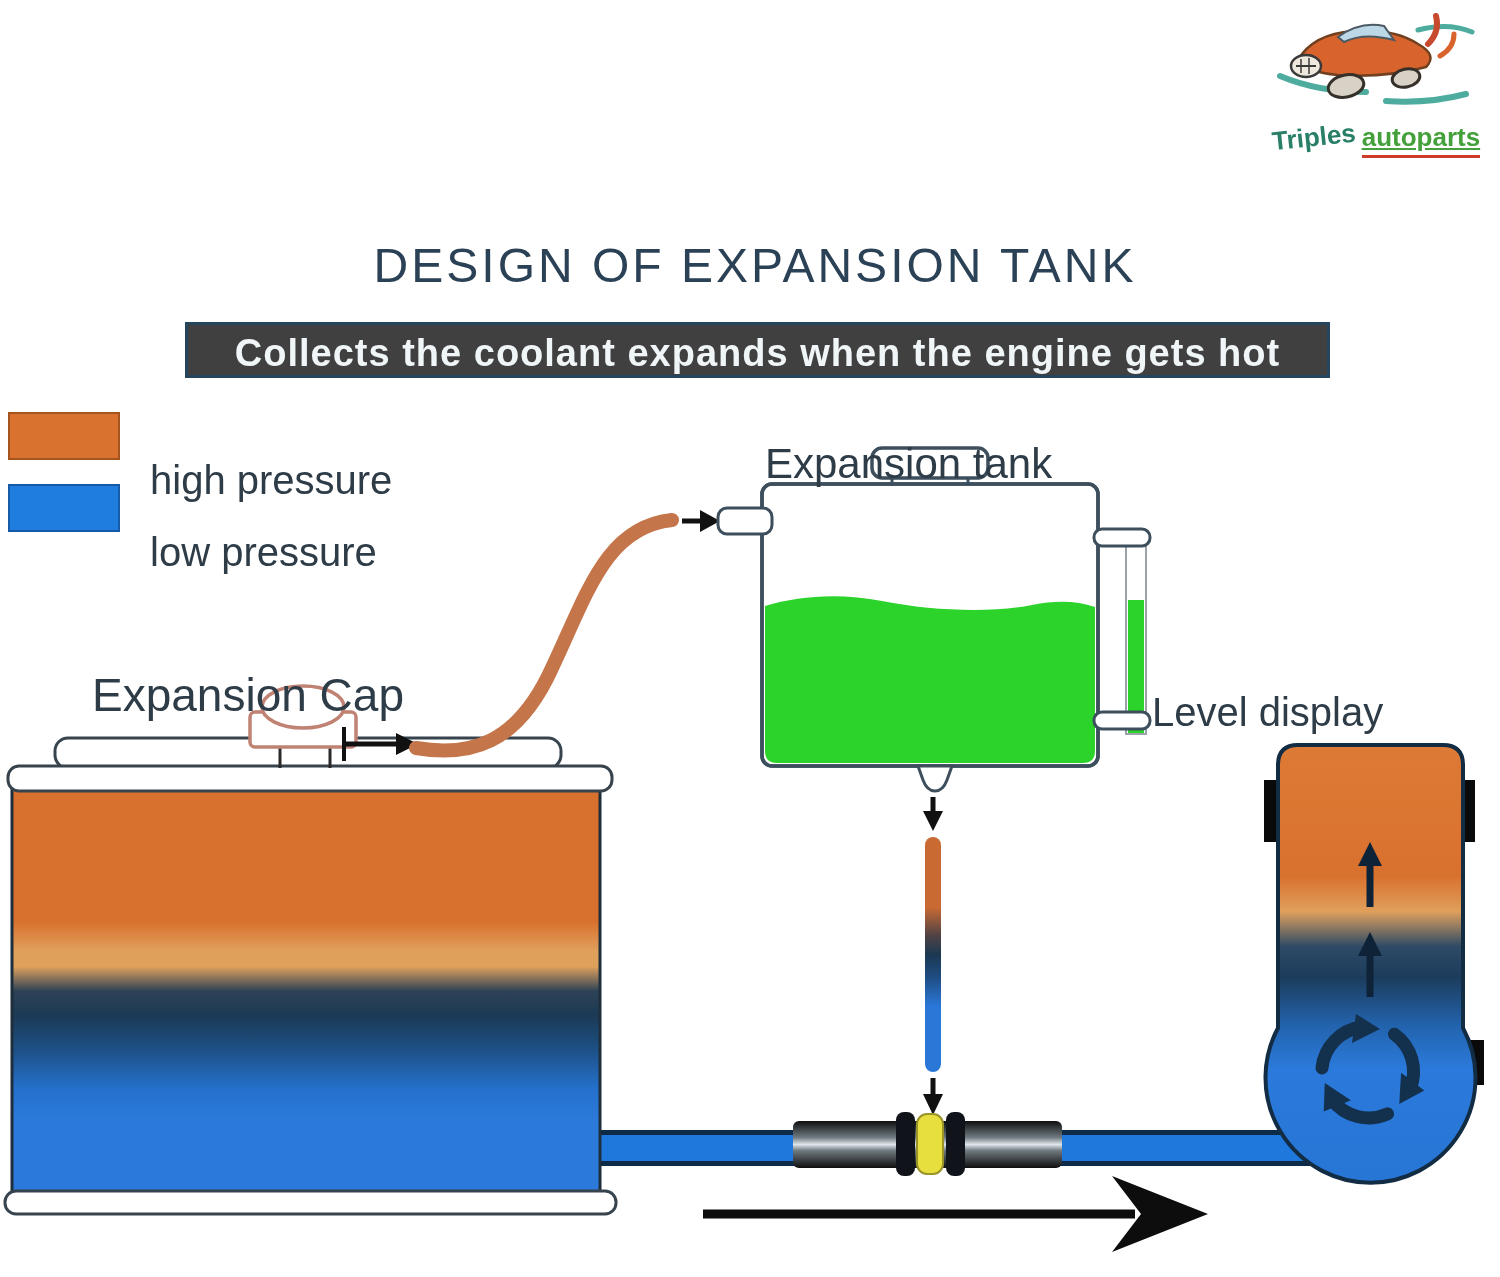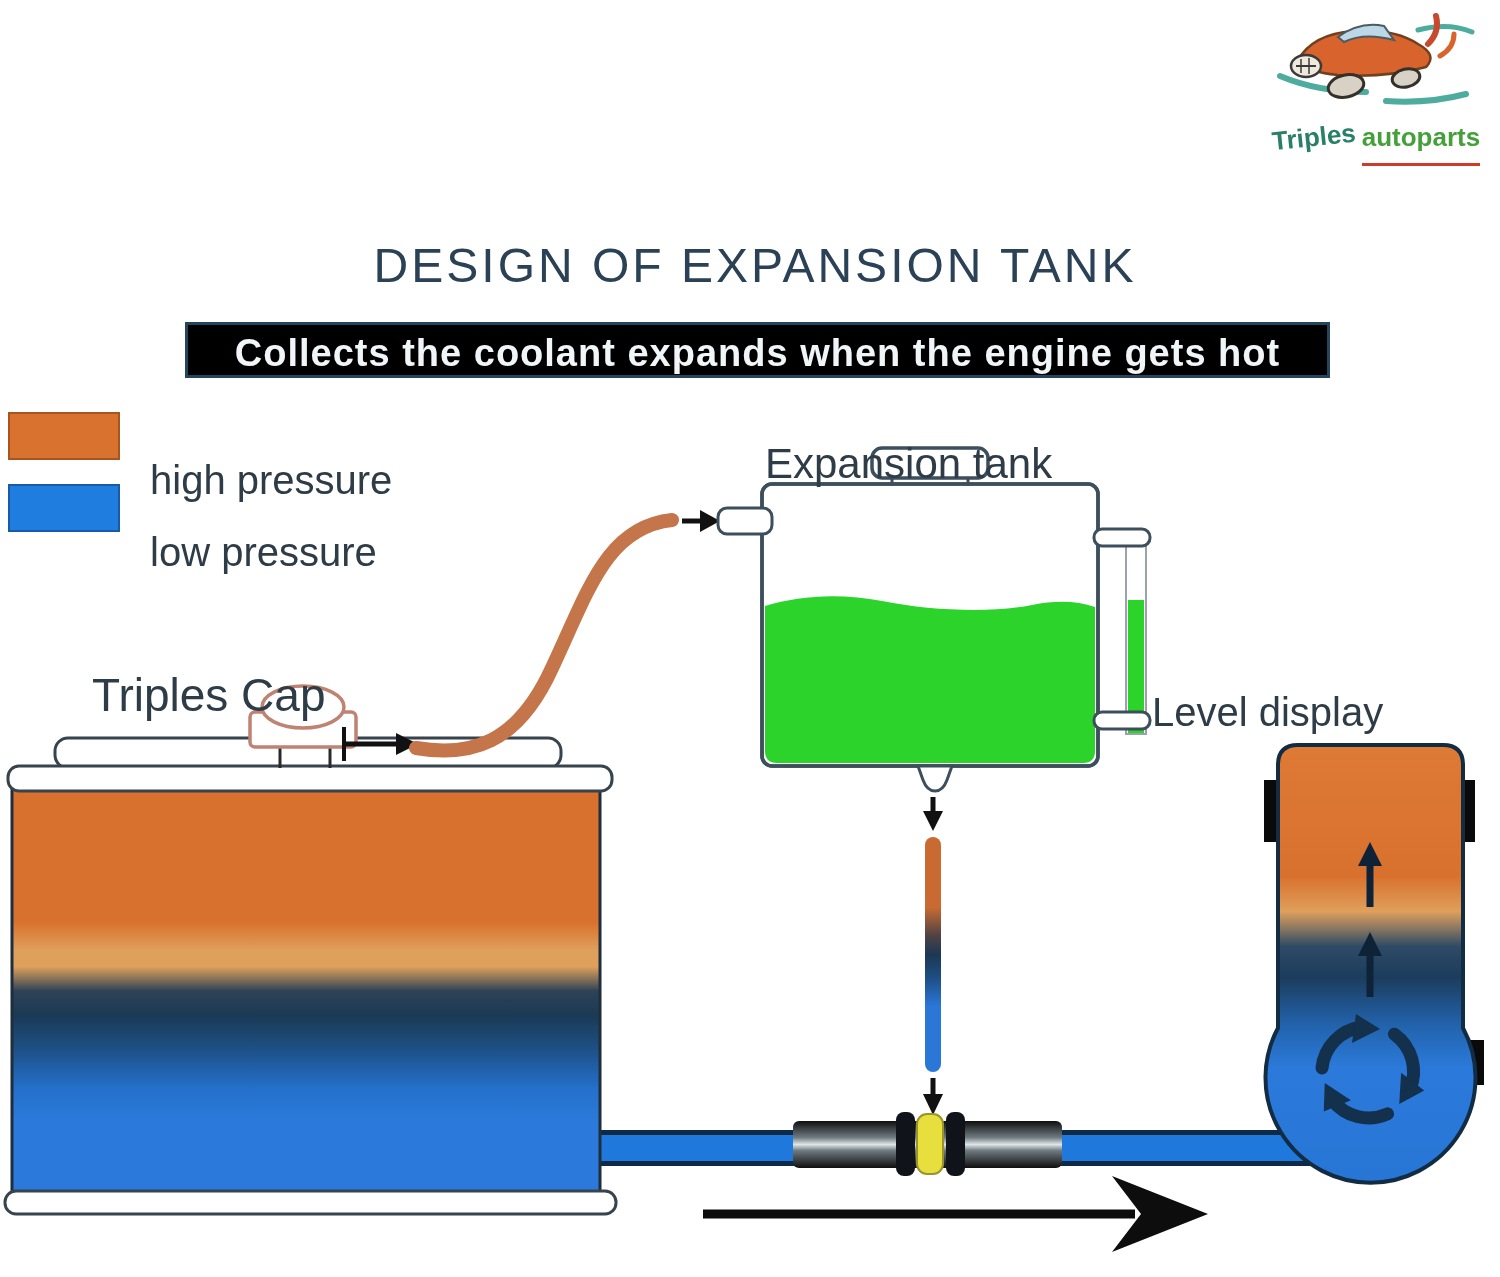--- a/index.html
+++ b/index.html
@@ -3,38 +3,38 @@
 <meta charset="utf-8">
 <style>
   html,body{margin:0;padding:0;background:#fff;}
   #canvas{position:relative;width:1500px;height:1277px;background:#ffffff;overflow:hidden;
           font-family:"Liberation Sans", sans-serif;}
   #diagram-svg{position:absolute;left:0;top:0;}
   .lbl{position:absolute;color:#2e3c48;white-space:nowrap;margin-top:48px;}
   .title{left:180px;top:190px;width:1150px;text-align:center;font-size:48px;
          letter-spacing:3px;color:#2b4156;}
   .banner{left:185px;top:274px;width:1145px;height:56px;line-height:56px;text-align:center;
-          background:#000000;border:3px solid #24455c;box-sizing:border-box;
+          background:#404040;border:3px solid #24455c;box-sizing:border-box;
           font-size:38px;font-weight:bold;color:#f0f5f8;letter-spacing:1px;}
   .swatch{position:absolute;width:108px;height:44px;}
   .swatch-high{left:8px;top:412px;background:#d9722e;border:2px solid rgba(122,62,20,.55);}
   .swatch-low{left:8px;top:484px;background:#1f7de0;border:2px solid rgba(16,62,122,.55);}
   .legend-high{left:150px;top:410px;font-size:40px;}
   .legend-low{left:150px;top:482px;font-size:40px;}
   .expansion-tank-label{left:765px;top:392px;width:332px;font-size:42px;}
   .level-display-label{left:1152px;top:642px;font-size:40px;}
   .pressure-cap-label{left:92px;top:620px;font-size:46px;}
   .radiator-label{left:118px;top:1222px;width:352px;text-align:center;font-size:46px;}
   .engine-label{left:1270px;top:1170px;width:206px;text-align:center;font-size:44px;}
   .logo{position:absolute;left:1268px;top:4px;width:216px;height:166px;text-align:center;}
   .logo-text{position:absolute;left:0;top:118px;width:216px;font-size:26px;font-weight:bold;
              letter-spacing:0;}
   .logo-primary{color:#2a7f68;display:inline-block;transform:rotate(-6deg);margin-right:6px;}
   .logo-secondary{color:#43a03a;display:inline-block;border-bottom:3px solid #cf3a2a;
-                  padding-bottom:10px;}
+                  padding-bottom:2px;text-decoration:underline;}
 </style>
 </head>
 <body>
 
 <div id="canvas">
 
 <svg id="diagram-svg" width="1500" height="1277" viewBox="0 0 1500 1277">
   <defs>
     <linearGradient id="gradRad" gradientUnits="userSpaceOnUse" x1="0" y1="788" x2="0" y2="1194">
       <stop offset="0" stop-color="#d9712e"></stop>
@@ -184,21 +184,21 @@
 <div class="lbl title">DESIGN OF EXPANSION TANK</div>
 <div class="lbl banner">Collects the coolant expands when the engine gets hot</div>
 
 <div class="swatch swatch-high"></div>
 <div class="lbl legend-high">high pressure</div>
 <div class="swatch swatch-low"></div>
 <div class="lbl legend-low">low pressure</div>
 
 <div class="lbl expansion-tank-label">Expansion tank</div>
 <div class="lbl level-display-label">Level display</div>
-<div class="lbl pressure-cap-label">Triples Cap</div>
+<div class="lbl pressure-cap-label">Expansion Cap</div>
 
 <div class="logo">
   <svg width="216" height="116" viewBox="0 0 216 116">
     <path d="M12,72 Q50,88 98,88" fill="none" stroke="#2f9e8e" stroke-width="6" stroke-linecap="round" opacity="0.85"></path>
     <path d="M118,97 Q160,100 198,90" fill="none" stroke="#2f9e8e" stroke-width="6" stroke-linecap="round" opacity="0.85"></path>
     <path d="M150,26 Q180,18 204,28" fill="none" stroke="#2f9e8e" stroke-width="5" stroke-linecap="round" opacity="0.85"></path>
     <path d="M160,40 q12,-12 8,-28" fill="none" stroke="#c74a2e" stroke-width="6" stroke-linecap="round"></path>
     <path d="M172,52 q14,-8 14,-22" fill="none" stroke="#d9632c" stroke-width="5" stroke-linecap="round"></path>
     <path d="M30,56 Q45,30 85,27 Q125,24 150,40 Q170,51 158,63 Q118,74 70,71 Q38,68 30,56 Z" fill="#d8632c" stroke="#70401f" stroke-width="2.5"></path>
     <path d="M70,33 Q92,17 116,22 L126,36 Q96,28 76,38 Z" fill="#bcd8e6" stroke="#4b5a63" stroke-width="2"></path>

